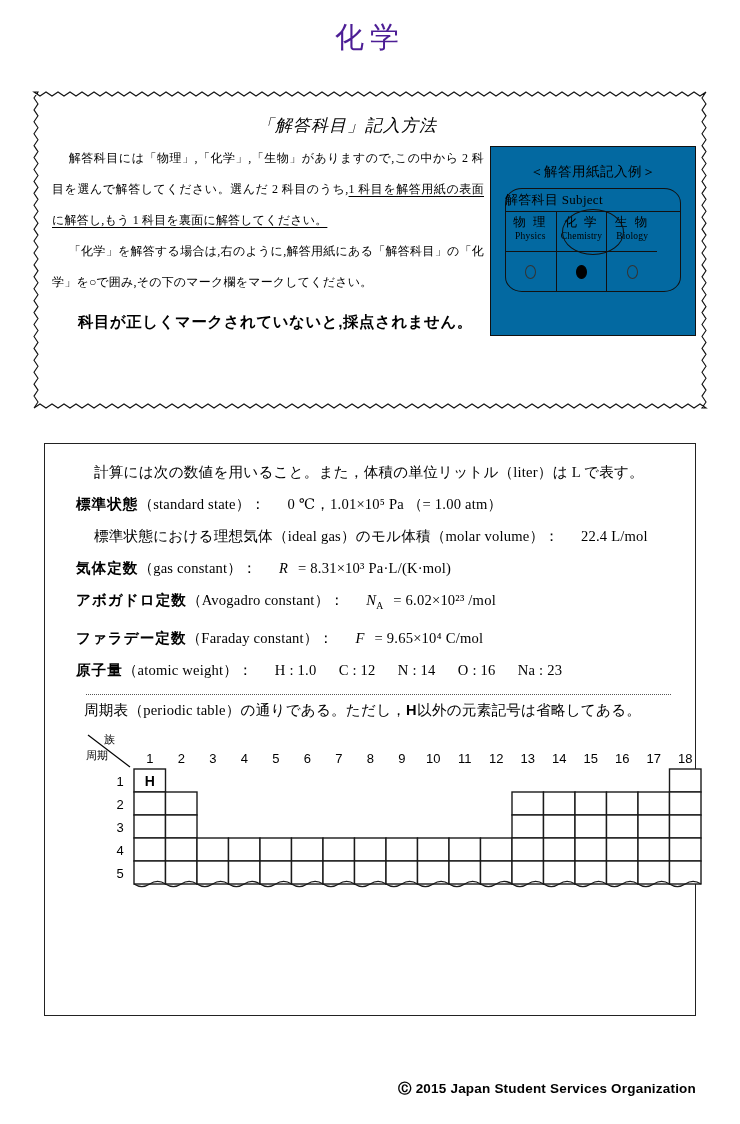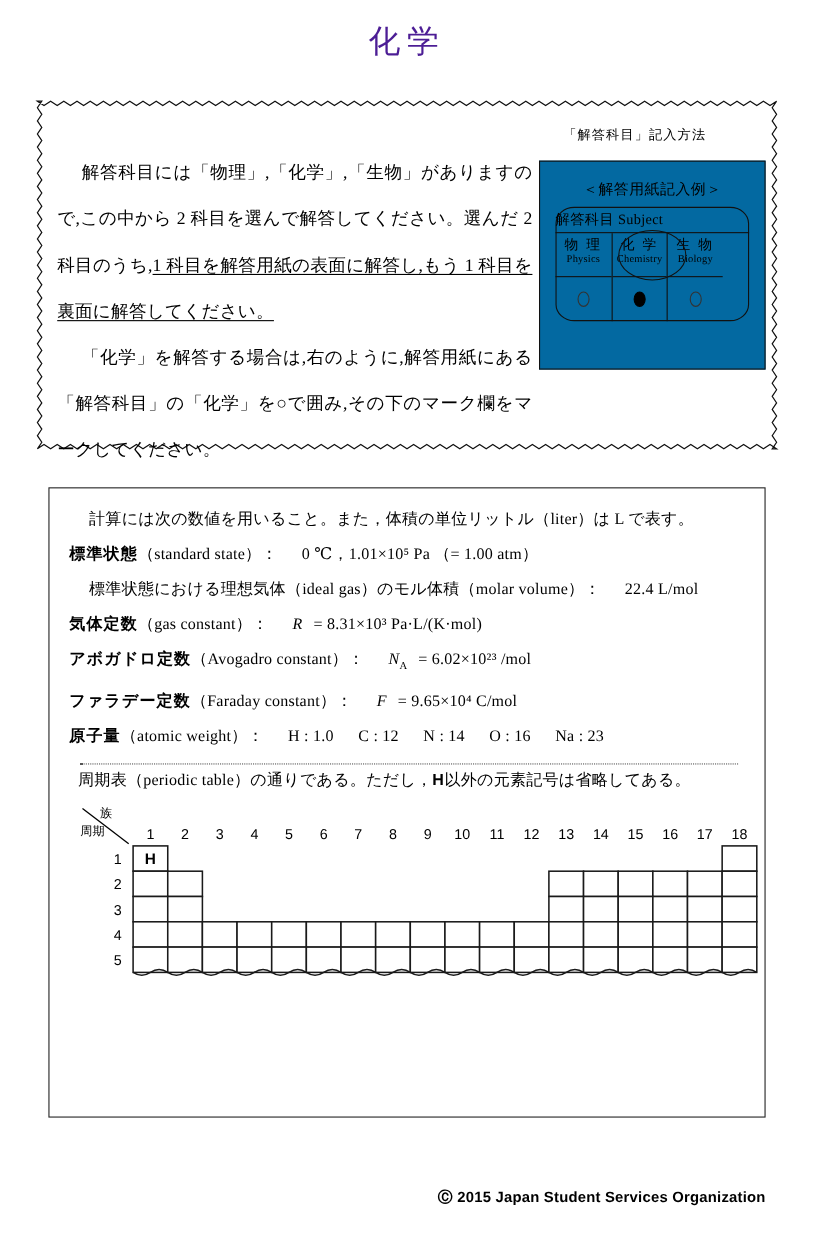--- a/index.html
+++ b/index.html
@@ -45,29 +45,30 @@
     pointer-events: none;
   }
   #instruction-inner {
     position: absolute;
     left: 22px;
     top: 14px;
     width: 636px;
     height: 296px;
   }
   .instr-heading {
-    text-align: right;
-    font-size: 12px;
+    text-align: center;
+    font-size: 17px;
     letter-spacing: 1px;
     margin: 12px 0 6px 0;
     padding-right: 46px;
+    font-style: italic;
   }
   .instr-p {
-    font-size: 16px;
-    line-height: 42px;
+    font-size: 12px;
+    line-height: 31px;
     letter-spacing: 0.2px;
     margin: 0;
     width: 432px;
     text-align: justify;
     text-justify: inter-character;
   }
   .instr-p.indent { text-indent: 1.4em; }
   .instr-u {
     text-decoration: underline;
     text-underline-offset: 3px;
@@ -188,20 +189,21 @@
   
   #constants-box {
     position: absolute;
     left: 44px;
     top: 443px;
     width: 652px;
     height: 573px;
     border: 1.4px solid #222;
     box-sizing: border-box;
     background: #fff;
+    padding-left: 13px;
   }
   #constants-inner { padding: 12px 16px 0 18px; }
   .c-line {
     font-size: 14.6px;
     line-height: 32px;
     white-space: nowrap;
     letter-spacing: 0.2px;
   }
   .c-line.indent1 { padding-left: 18px; }
   .c-line.indent-wide { padding-left: 130px; }

